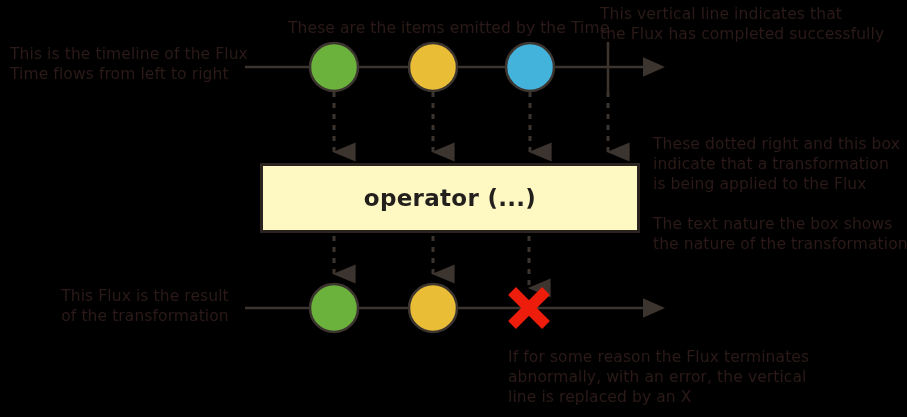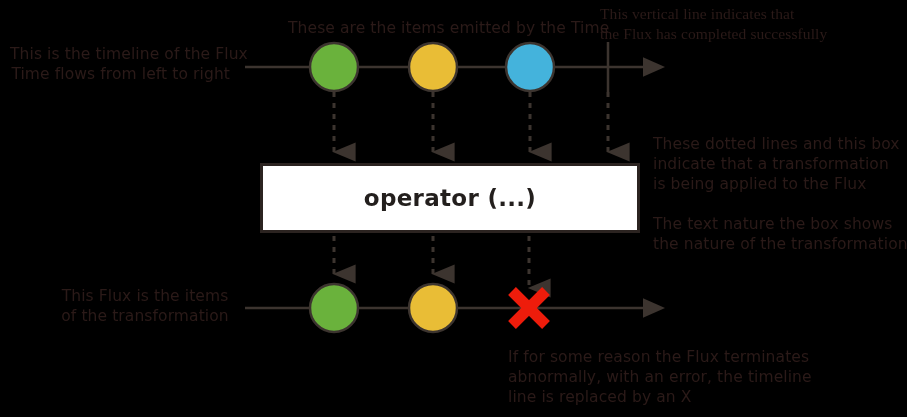--- a/index.html
+++ b/index.html
@@ -20,43 +20,43 @@
   .anno {
     position: absolute;
     color: #2b1a18;
     font-family: "DejaVu Sans", sans-serif;
     font-size: 15.5px;
     line-height: 20px;
     white-space: pre;
     letter-spacing: 0.1px;
   }
 
-  #anno-timeline        { left: 10px;  top: 44px;  width: 220px; text-align: right; }
+  #anno-timeline        { left: 10px;  top: 44px;  width: 220px; text-align: left; }
   #anno-items           { left: 288px; top: 18px;  width: 292px; text-align: center; }
-  #anno-complete        { left: 600px; top: 4px;   width: 300px; text-align: left; font-family: Liberation Serif, serif; }
+  #anno-complete        { left: 600px; top: 4px;   width: 300px; text-align: left; }
   #anno-transform       { left: 653px; top: 134px; width: 250px; text-align: left; }
   #anno-boxtext         { left: 653px; top: 214px; width: 252px; text-align: left; }
   #anno-result          { left: 60px;  top: 286px; width: 170px; text-align: center; }
   #anno-error           { left: 508px; top: 347px; width: 290px; text-align: left; }
 
   
   #diagram {
     position: absolute;
     left: 0; top: 0;
     width: 907px; height: 417px;
   }
 
   
   #operator-box {
     position: absolute;
     left: 260px;
     top: 163px;
     width: 380px;
     height: 70px;
-    background: #ffffff;
+    background: #fef9c3;
     border: 3px solid #2b2320;
     box-sizing: border-box;
     display: flex;
     align-items: center;
     justify-content: center;
   }
   #operator-label {
     font-family: "DejaVu Sans", sans-serif;
     font-size: 23px;
     font-weight: bold;
@@ -120,27 +120,27 @@
   </div>
 
   <div class="anno" id="anno-timeline">This is the timeline of the Flux
 Time flows from left to right</div>
 
   <div class="anno" id="anno-items">These are the items emitted by the Time</div>
 
   <div class="anno" id="anno-complete">This vertical line indicates that
 the Flux has completed successfully</div>
 
-  <div class="anno" id="anno-transform">These dotted lines and this box
+  <div class="anno" id="anno-transform">These dotted right and this box
 indicate that a transformation
 is being applied to the Flux</div>
 
   <div class="anno" id="anno-boxtext">The text nature the box shows
 the nature of the transformation</div>
 
-  <div class="anno" id="anno-result">This Flux is the items
+  <div class="anno" id="anno-result">This Flux is the result
 of the transformation</div>
 
   <div class="anno" id="anno-error">If for some reason the Flux terminates
-abnormally, with an error, the timeline
+abnormally, with an error, the vertical
 line is replaced by an X</div>
 
 </div>
 
 </body></html>

